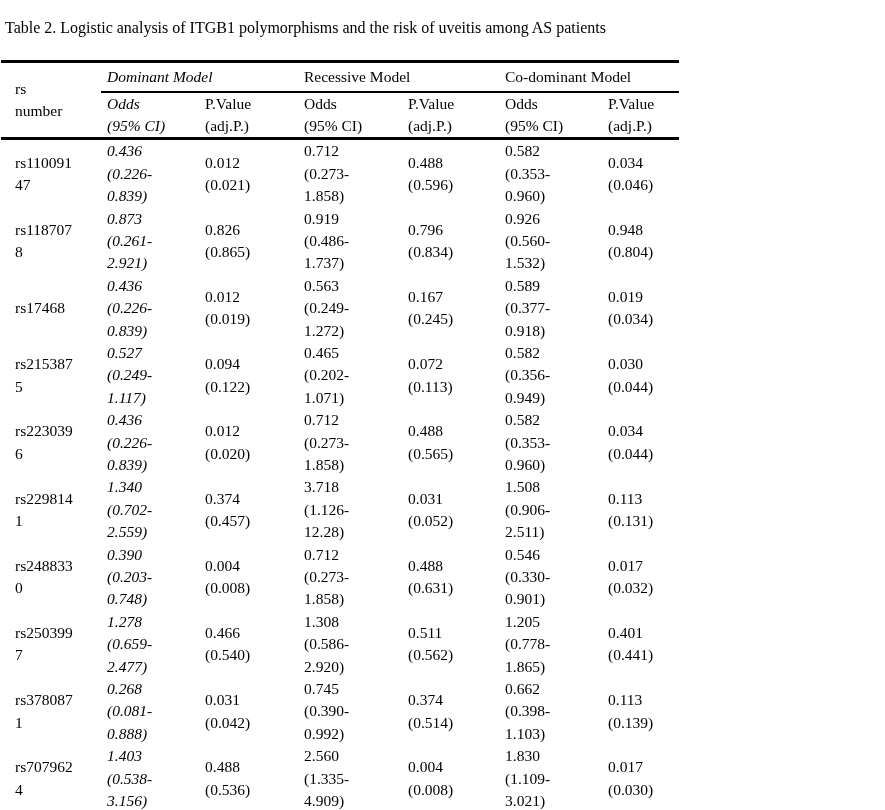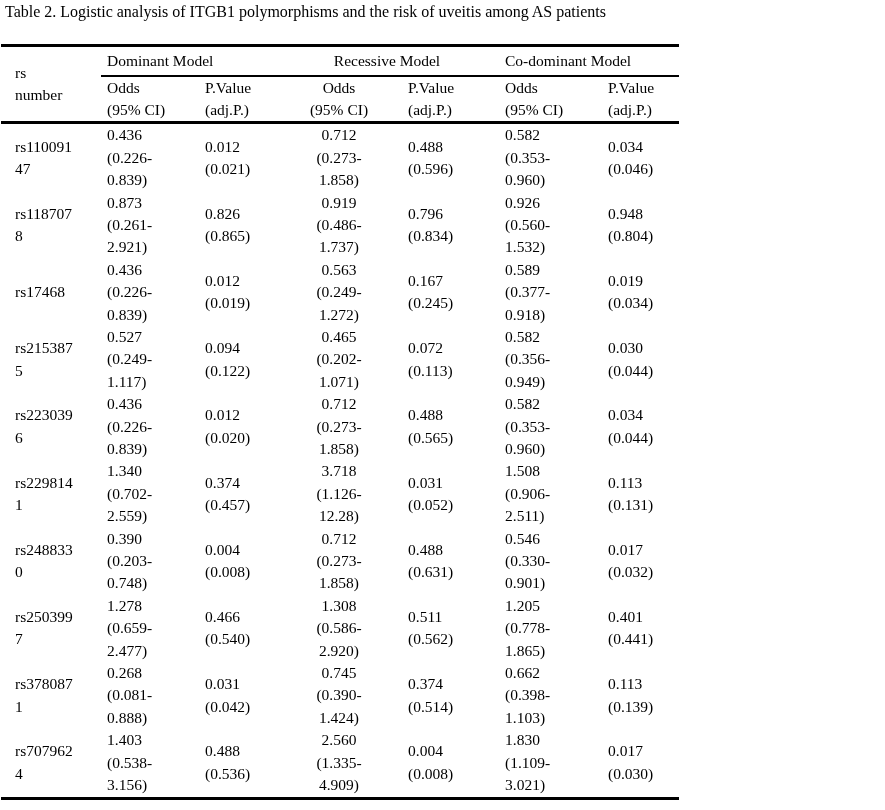--- a/index.html
+++ b/index.html
@@ -7,21 +7,21 @@
   .page {
     position: relative;
     width: 885px;
     height: 810px;
     background: #ffffff;
     color: #000000;
     font-family: "Liberation Serif", "DejaVu Serif", serif;
     overflow: hidden;
   }
   .caption {
-    margin: 2px 0 0 5px;
+    margin: 18px 0 0 5px;
     font-size: 16px;
     line-height: 20px;
     white-space: nowrap;
   }
   table.results {
     margin: 22px 0 0 1px;
     border-collapse: collapse;
     table-layout: fixed;
     width: 678px;
     border-top: 3px solid #000;
@@ -31,23 +31,23 @@
   }
   th, td {
     font-weight: normal;
     text-align: left;
     vertical-align: middle;
     overflow-wrap: break-word;
     word-wrap: break-word;
   }
   
   .c0 { padding-left: 14px;  padding-right: 25px; }
-  .c1 { padding-left: 6px;  padding-right: 24px; }
+  .c1 { padding-left: 6px;  padding-right: 24px; font-style: italic; }
   .c2 { padding-left: 4px;  padding-right: 18px; }
-  .c3 { padding-left: 3px;  padding-right: 31px; text-align: center; }
+  .c3 { padding-left: 3px;  padding-right: 31px; }
   .c4 { padding-left: 3px;  padding-right: 15px; }
   .c5 { padding-left: 4px;  padding-right: 30px; }
   .c6 { padding-left: 3px;  padding-right: 1px;  }
   tr.model-row th { height: 30px; }
   tr.model-row th.group { border-bottom: 2px solid #000; }
   tr.sub-row th { height: 46px; vertical-align: middle; }
   tr.sub-row th, th.rs-head { border-bottom: 3px solid #000; }
   tbody td { height: 67px; }
 </style>
 </head>
@@ -152,21 +152,21 @@
           <td class="c2">0.466 (0.540)</td>
           <td class="c3">1.308 (0.586-2.920)</td>
           <td class="c4">0.511 (0.562)</td>
           <td class="c5">1.205 (0.778-1.865)</td>
           <td class="c6">0.401 (0.441)</td>
         </tr>
         <tr>
           <td class="c0">rs3780871</td>
           <td class="c1">0.268 (0.081-0.888)</td>
           <td class="c2">0.031 (0.042)</td>
-          <td class="c3">0.745 (0.390-1.424)</td>
+          <td class="c3">0.745 (0.390-0.992)</td>
           <td class="c4">0.374 (0.514)</td>
           <td class="c5">0.662 (0.398-1.103)</td>
           <td class="c6">0.113 (0.139)</td>
         </tr>
         <tr>
           <td class="c0">rs7079624</td>
           <td class="c1">1.403 (0.538-3.156)</td>
           <td class="c2">0.488 (0.536)</td>
           <td class="c3">2.560 (1.335-4.909)</td>
           <td class="c4">0.004 (0.008)</td>

